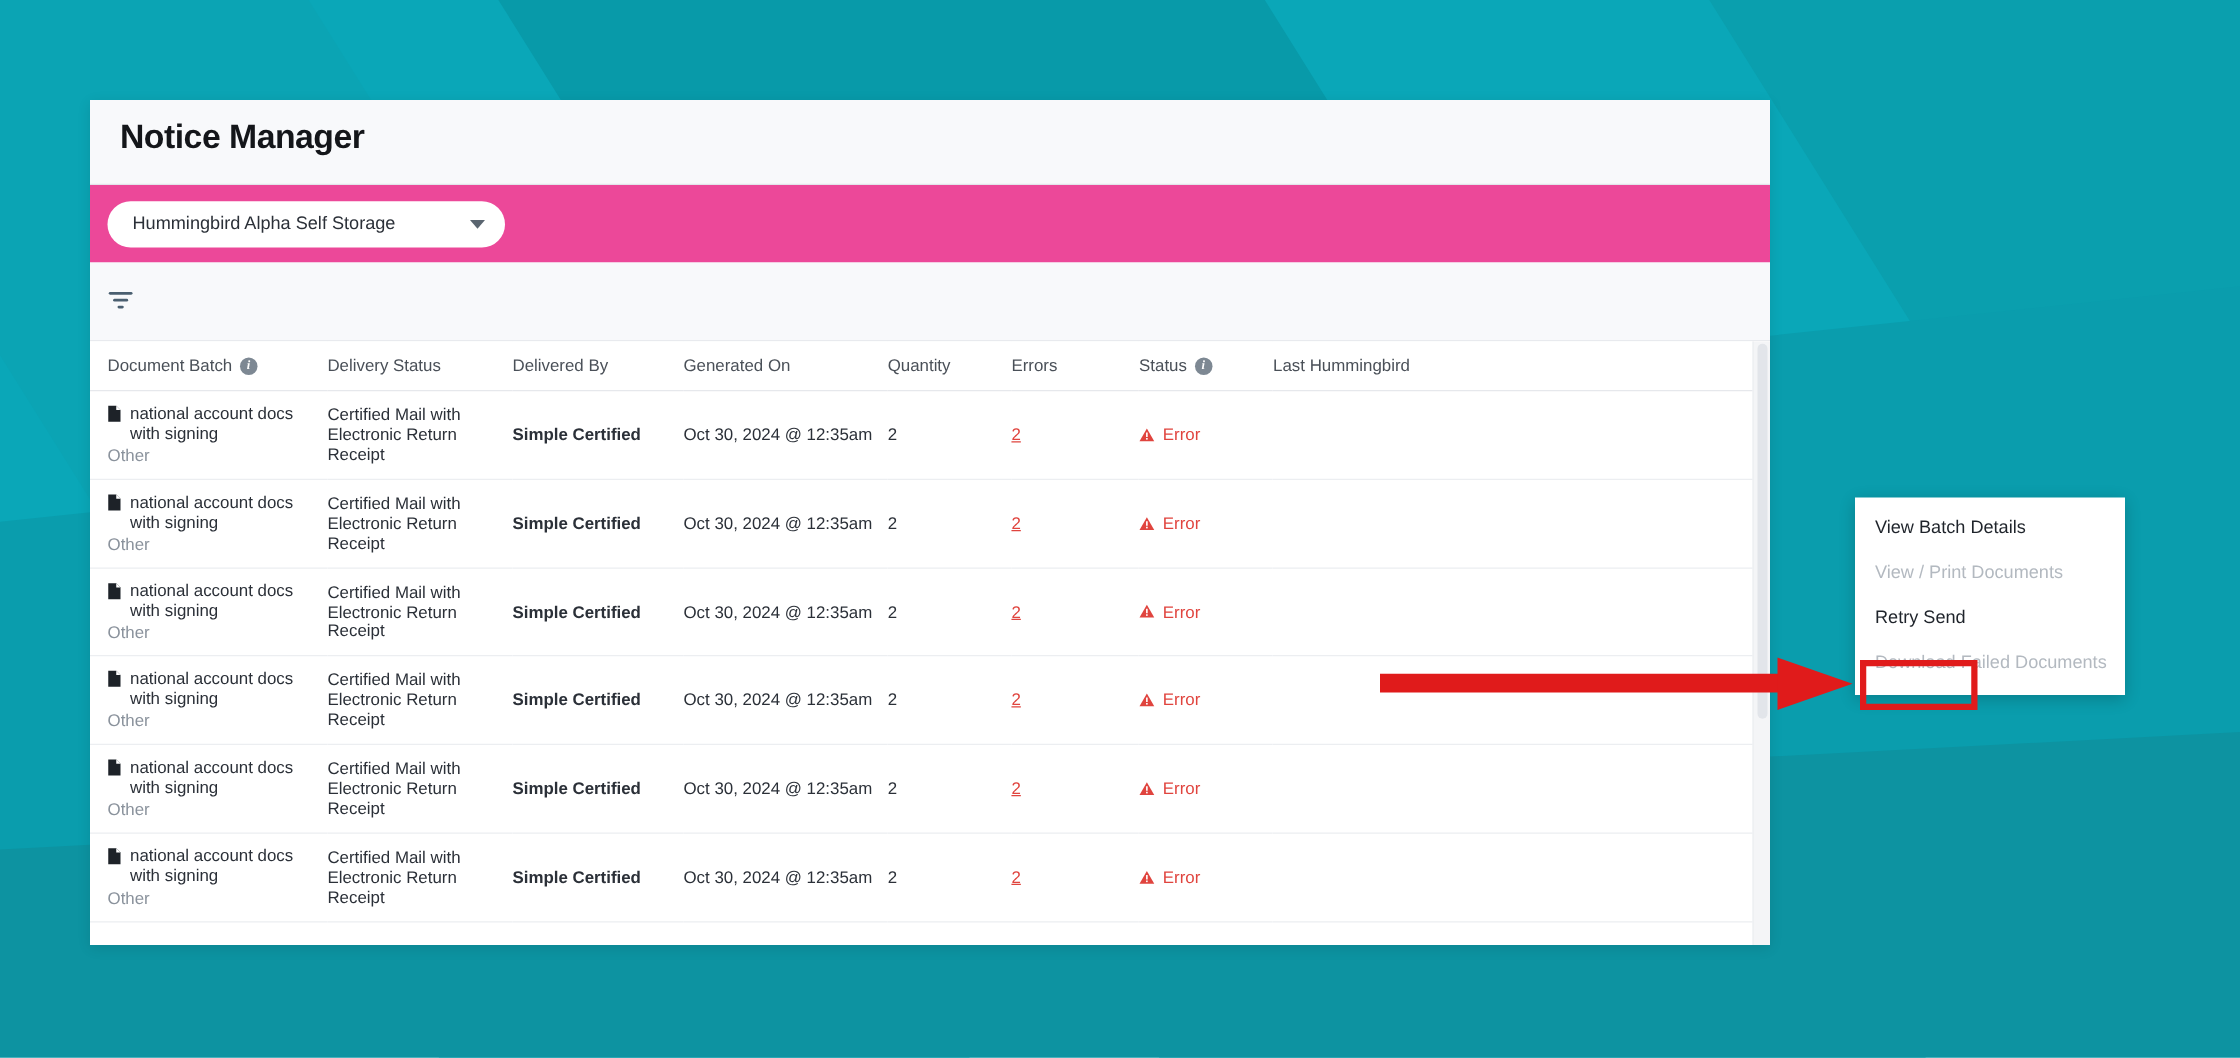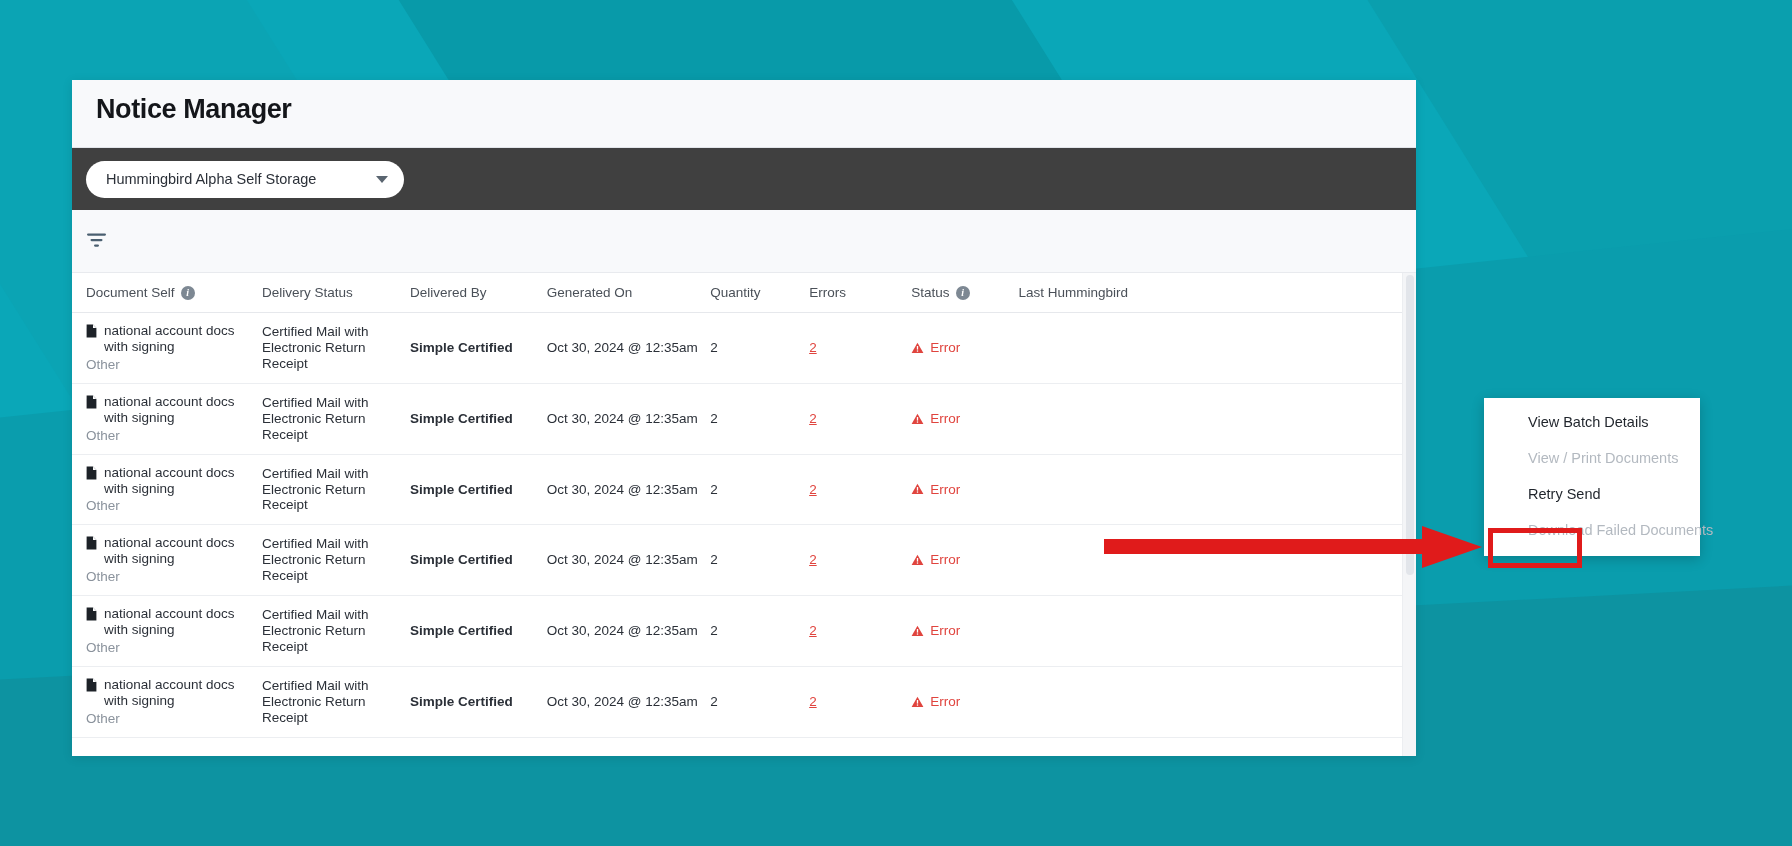--- a/index.html
+++ b/index.html
@@ -56,21 +56,21 @@
     margin-top: 4px;
   }
   .head-rule {
     height: 1px;
     background: #e2e5ea;
     margin: 12px 0 0 0;
   }
 
   
   .org-strip {
-    background: #404040;
+    background: #ec4899;
     height: 62px;
     display: flex;
     align-items: center;
     padding-left: 14px;
   }
   .org-select {
     width: 318px;
     height: 37px;
     background: #ffffff;
     border-radius: 19px;
@@ -220,21 +220,20 @@
     box-shadow: 0 3px 12px rgba(0,0,0,0.20);
     padding: 6px 0 8px 0;
     z-index: 40;
   }
   .ctx-item {
     font-size: 14.5px;
     color: #1f242b;
     padding: 10px 0 10px 16px;
     cursor: pointer;
     white-space: nowrap;
-    margin-left: 28px;
   }
   .ctx-item.disabled { color: #b3b9c0; cursor: default; }
   .ctx-item.highlighted { position: relative; }
 
   
   .hl-box {
     position: absolute;
     left: 1488px;
     top: 528px;
     width: 94px;
@@ -289,21 +288,21 @@
       <rect x="8" y="12.5" width="5" height="2.2" rx="1.1" fill="#4a5f70"></rect>
     </svg>
   </div>
 
   <div class="table-wrap">
     <table>
       <thead>
         <tr>
           <th class="c-batch">
             <div class="th-inner">
-              <span>Document Self</span>
+              <span>Document Batch</span>
               <span class="info-dot">i</span>
             </div>
           </th>
           <th class="c-method">
             <div class="th-inner">
                 <span>Delivery Status</span>
               </div>
           </th>
           <th class="c-by">
             <div class="th-inner">

